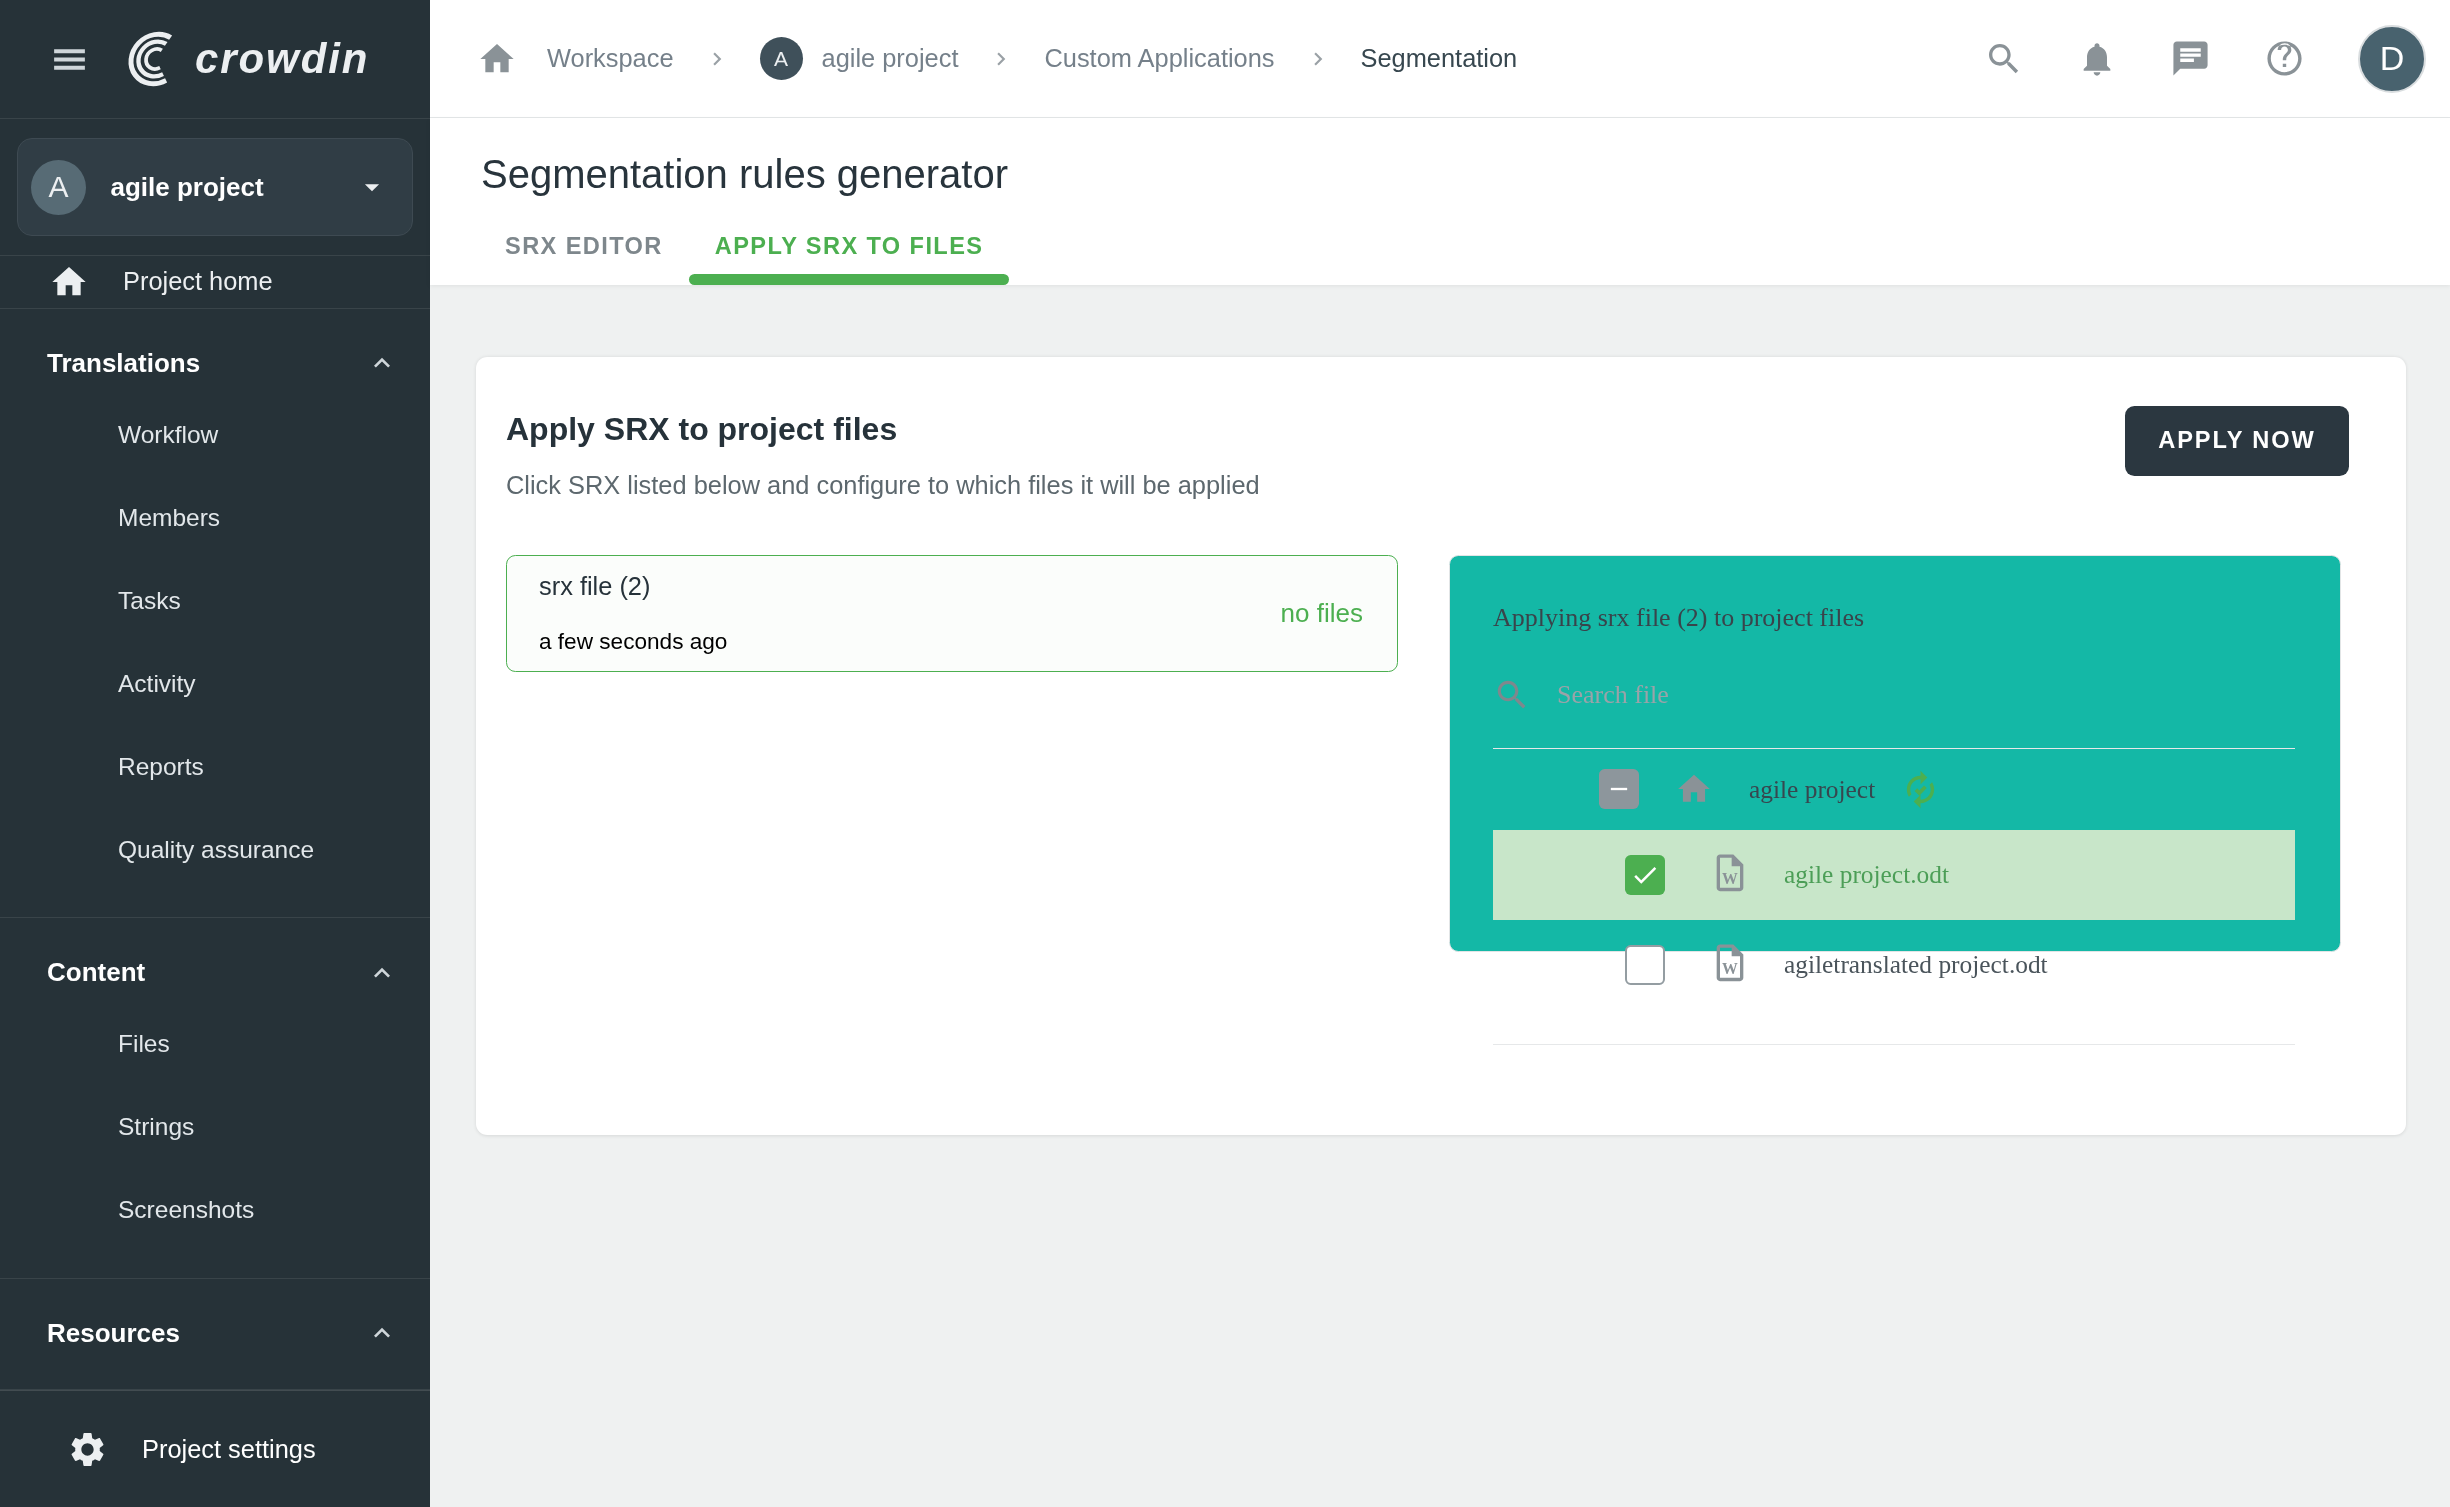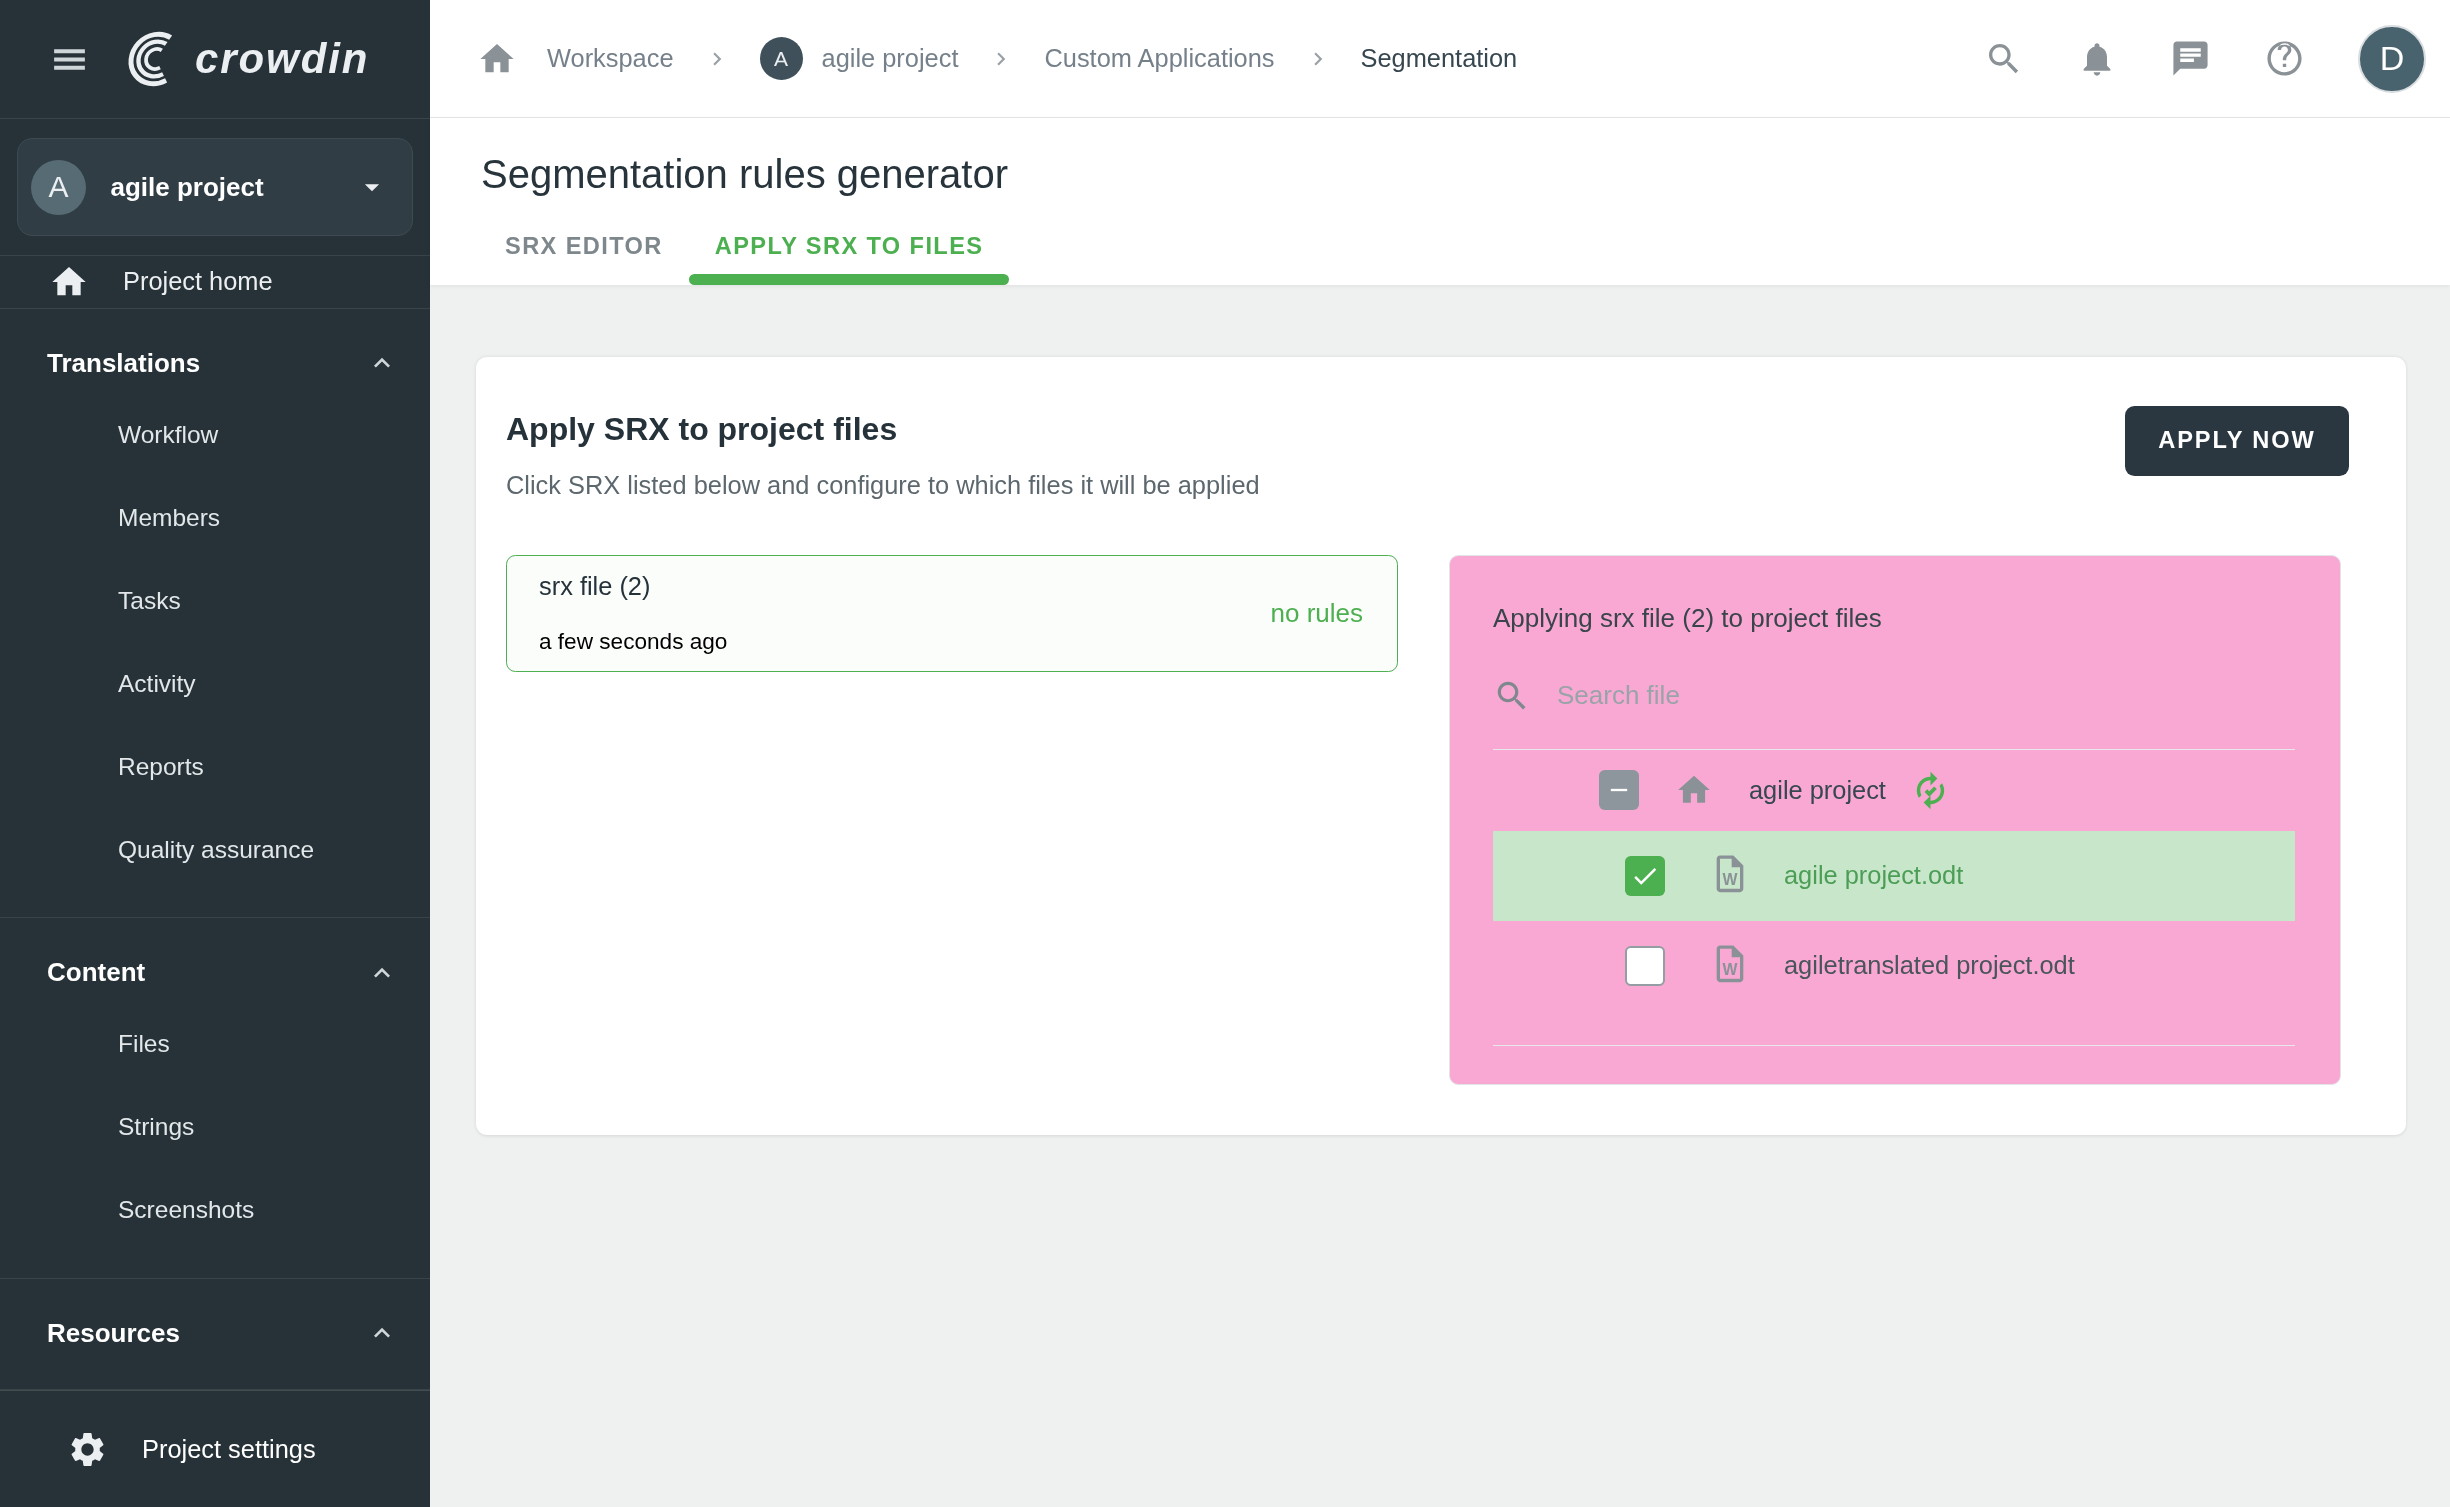--- a/index.html
+++ b/index.html
@@ -60,21 +60,21 @@
   .card-sub{font-size:25.4px;color:#5d686e;margin-top:22.6px;}
   .apply-btn{width:224px;height:70px;background:var(--button-bg);color:#fff;border:none;border-radius:9.4px;font-size:23.6px;font-weight:700;letter-spacing:1.9px;cursor:pointer;font-family:inherit;}
 
   .card-cols{display:flex;gap:51px;margin-top:55px;}
   .col{width:892px;flex:0 0 auto;}
   .srx-box{border:1.9px solid var(--accent-green);background:#fbfdfb;border-radius:9.4px;height:117px;display:flex;align-items:center;justify-content:space-between;padding:0 34px 0 32px;cursor:pointer;}
   .srx-title{font-size:25.4px;font-weight:400;color:#26323a;}
   .srx-time{font-size:22.6px;color:#000000;margin-top:28px;}
   .srx-status{font-size:26px;color:var(--accent-green);}
 
-  .panel{border:0.9px solid #e2e5e6;border-radius:9.4px;height:530px;background:#f9a8d4;}
+  .panel{border:0.9px solid #e2e5e6;border-radius:9.4px;height:397px;background:#14b8a6;font-family:Liberation Serif, serif;}
   .panel-heading{margin:47px 45px 0 43px;font-size:26px;color:#39444b;}
   .search-row{margin:43px 45px 0 43px;display:flex;align-items:center;gap:26px;}
   .search-input{border:none;outline:none;font-size:26px;color:#39444b;flex:1;background:transparent;font-family:inherit;}
   .search-input::placeholder{color:#9aa3a8;}
   .p-divider{height:0.9px;background:#e6e8e9;margin:34px 45px 0 43px;}
   .tree{margin:0 45px 0 43px;}
   .tree-row{display:flex;align-items:center;cursor:pointer;}
   .row-folder{height:81px;padding-left:106px;}
   .row-file{height:90px;padding-left:132px;}
   .row-file.selected{background:var(--row-green);}
@@ -262,21 +262,21 @@
       </div>
 
       <div class="card-cols">
 
         <div class="col">
           <div class="srx-box">
             <div>
               <div class="srx-title">srx file (2)</div>
               <div class="srx-time">a few seconds ago</div>
             </div>
-            <div class="srx-status">no rules</div>
+            <div class="srx-status">no files</div>
           </div>
         </div>
 
         <div class="col panel">
           <div class="panel-heading">Applying srx file (2) to project files</div>
 
           <div class="search-row">
             <span>
               <svg width="38" height="38" viewBox="0 0 24 24" fill="#7f888d">
                   <path d="M15.5 14h-.79l-.28-.27C15.41 12.59 16 11.11 16 9.5 16 5.91 13.09 3 9.5 3S3 5.91 3 9.5 5.91 16 9.5 16c1.61 0 3.09-.59 4.23-1.57l.27.28v.79l5 4.99L20.49 19l-4.99-5zm-6 0C7.01 14 5 11.99 5 9.5S7.01 5 9.5 5 14 7.01 14 9.5 11.99 14 9.5 14z"></path>

